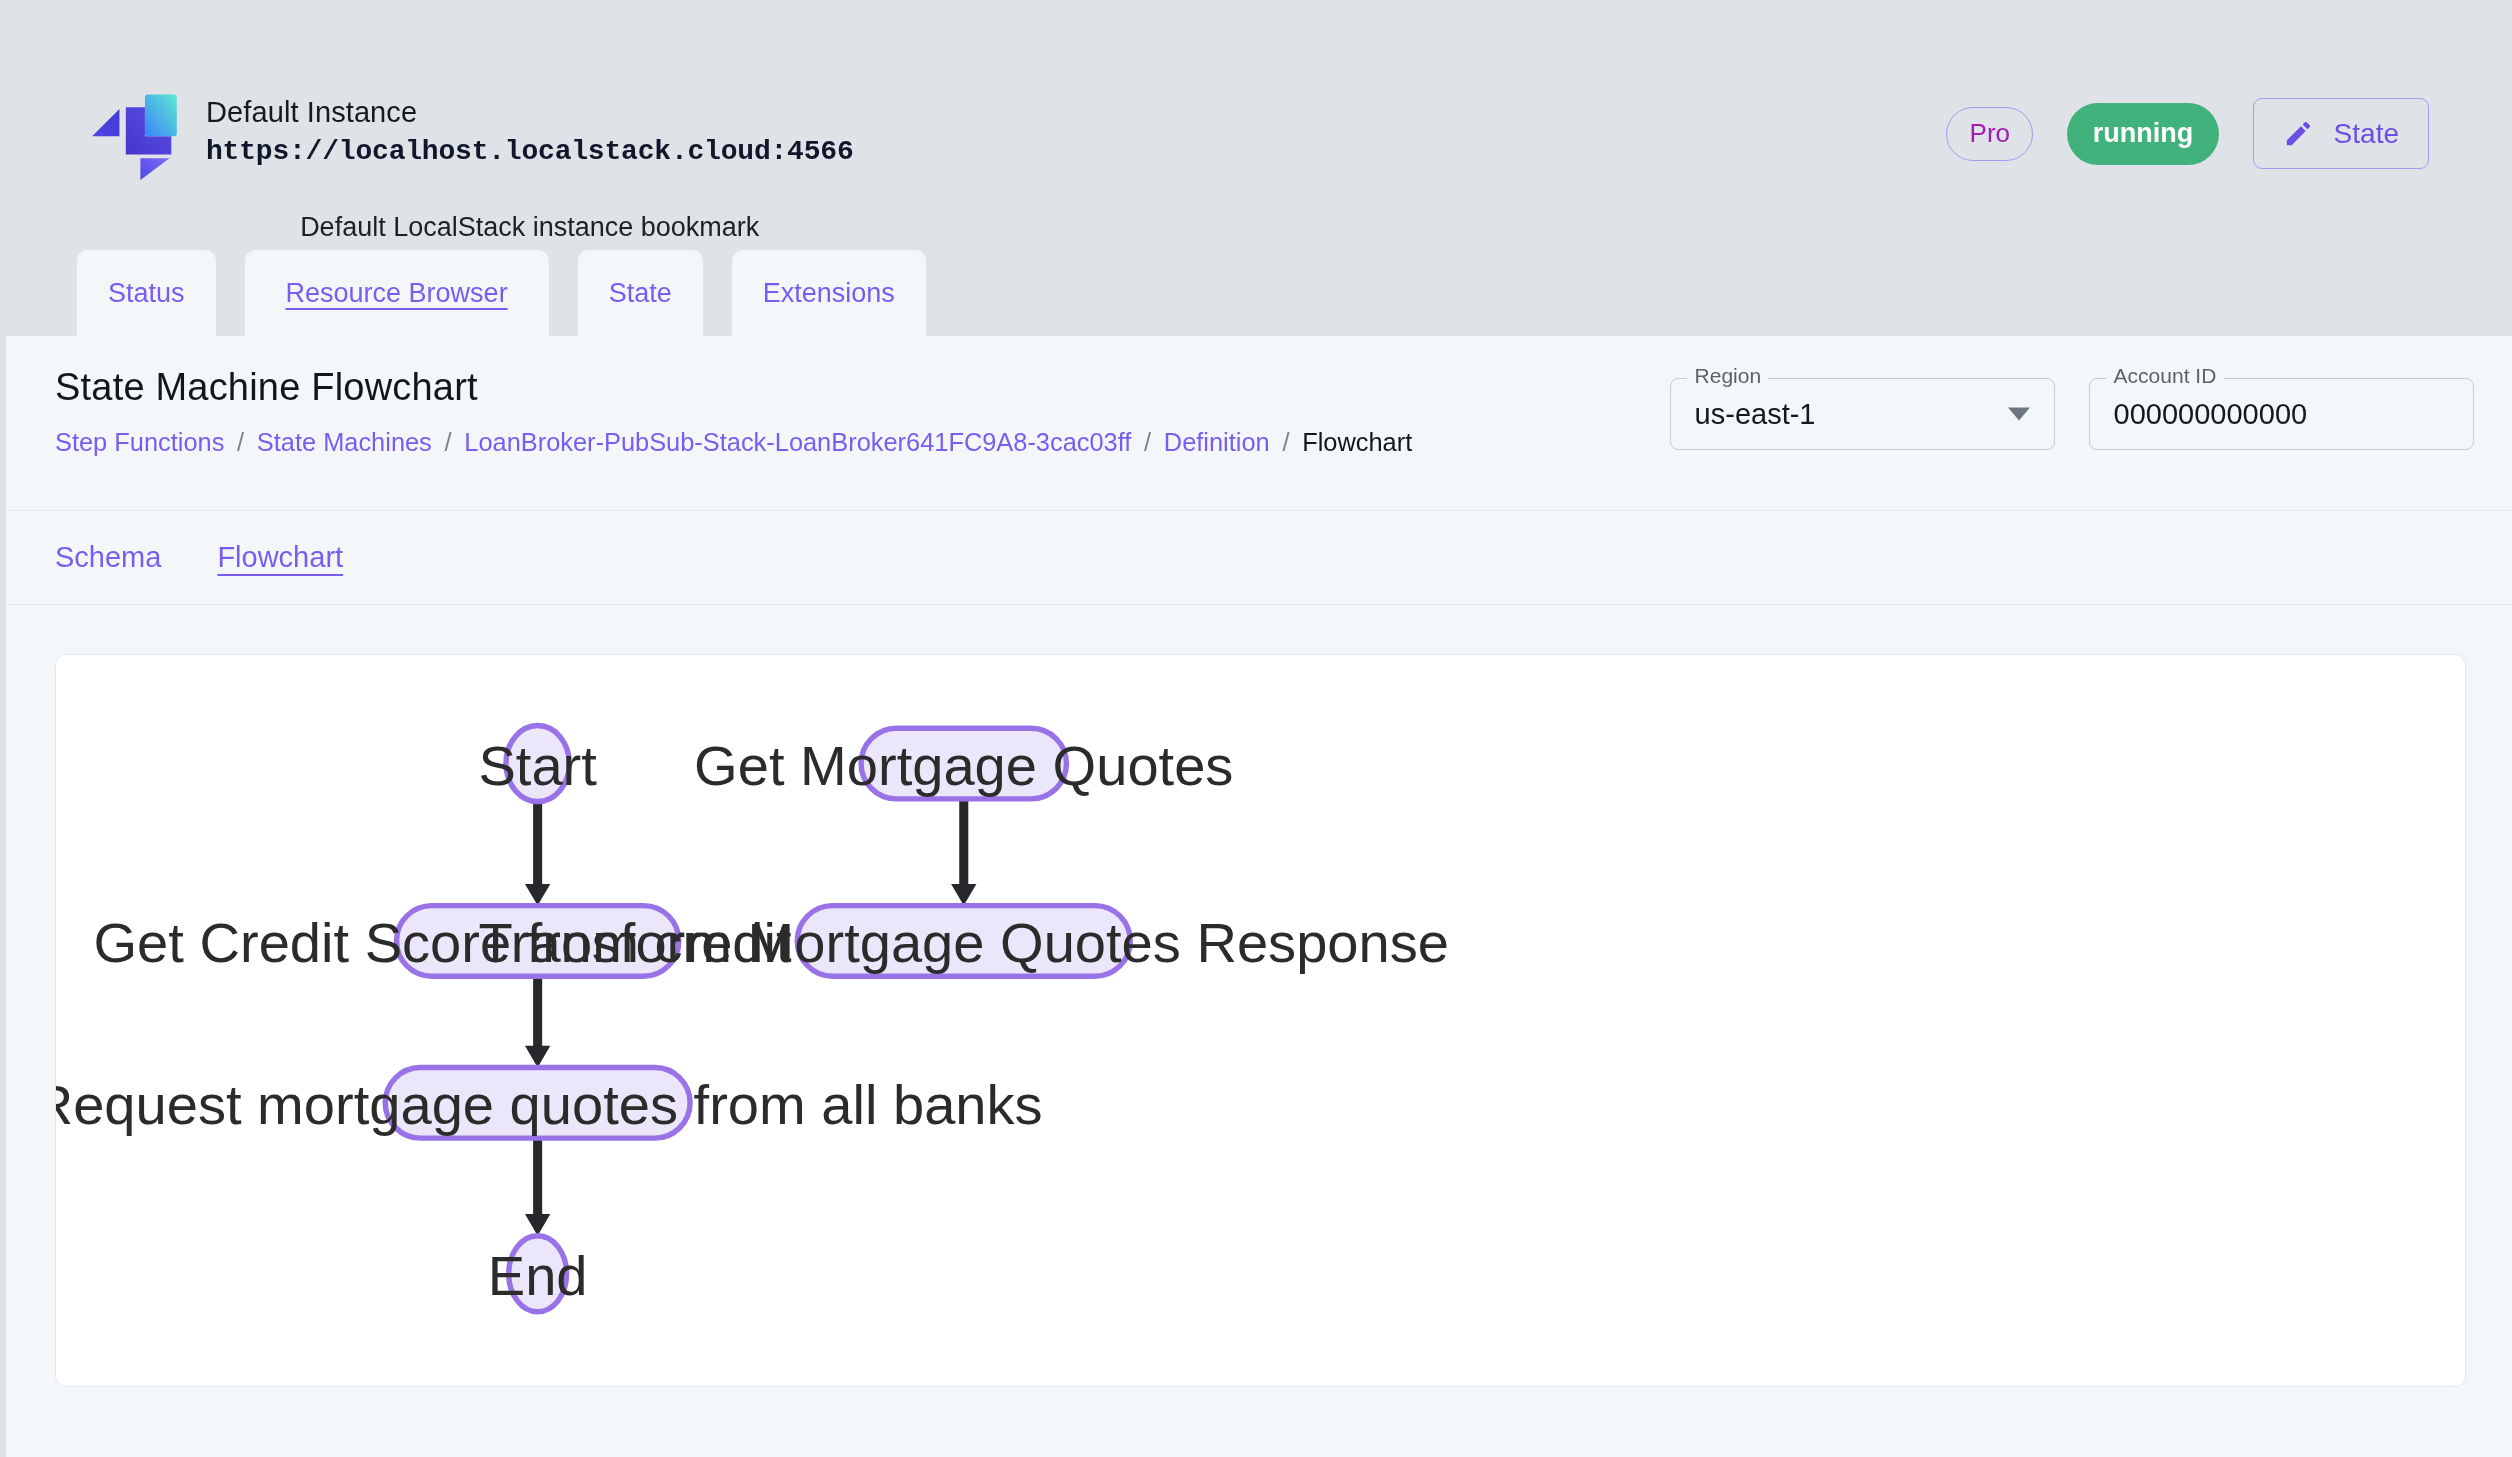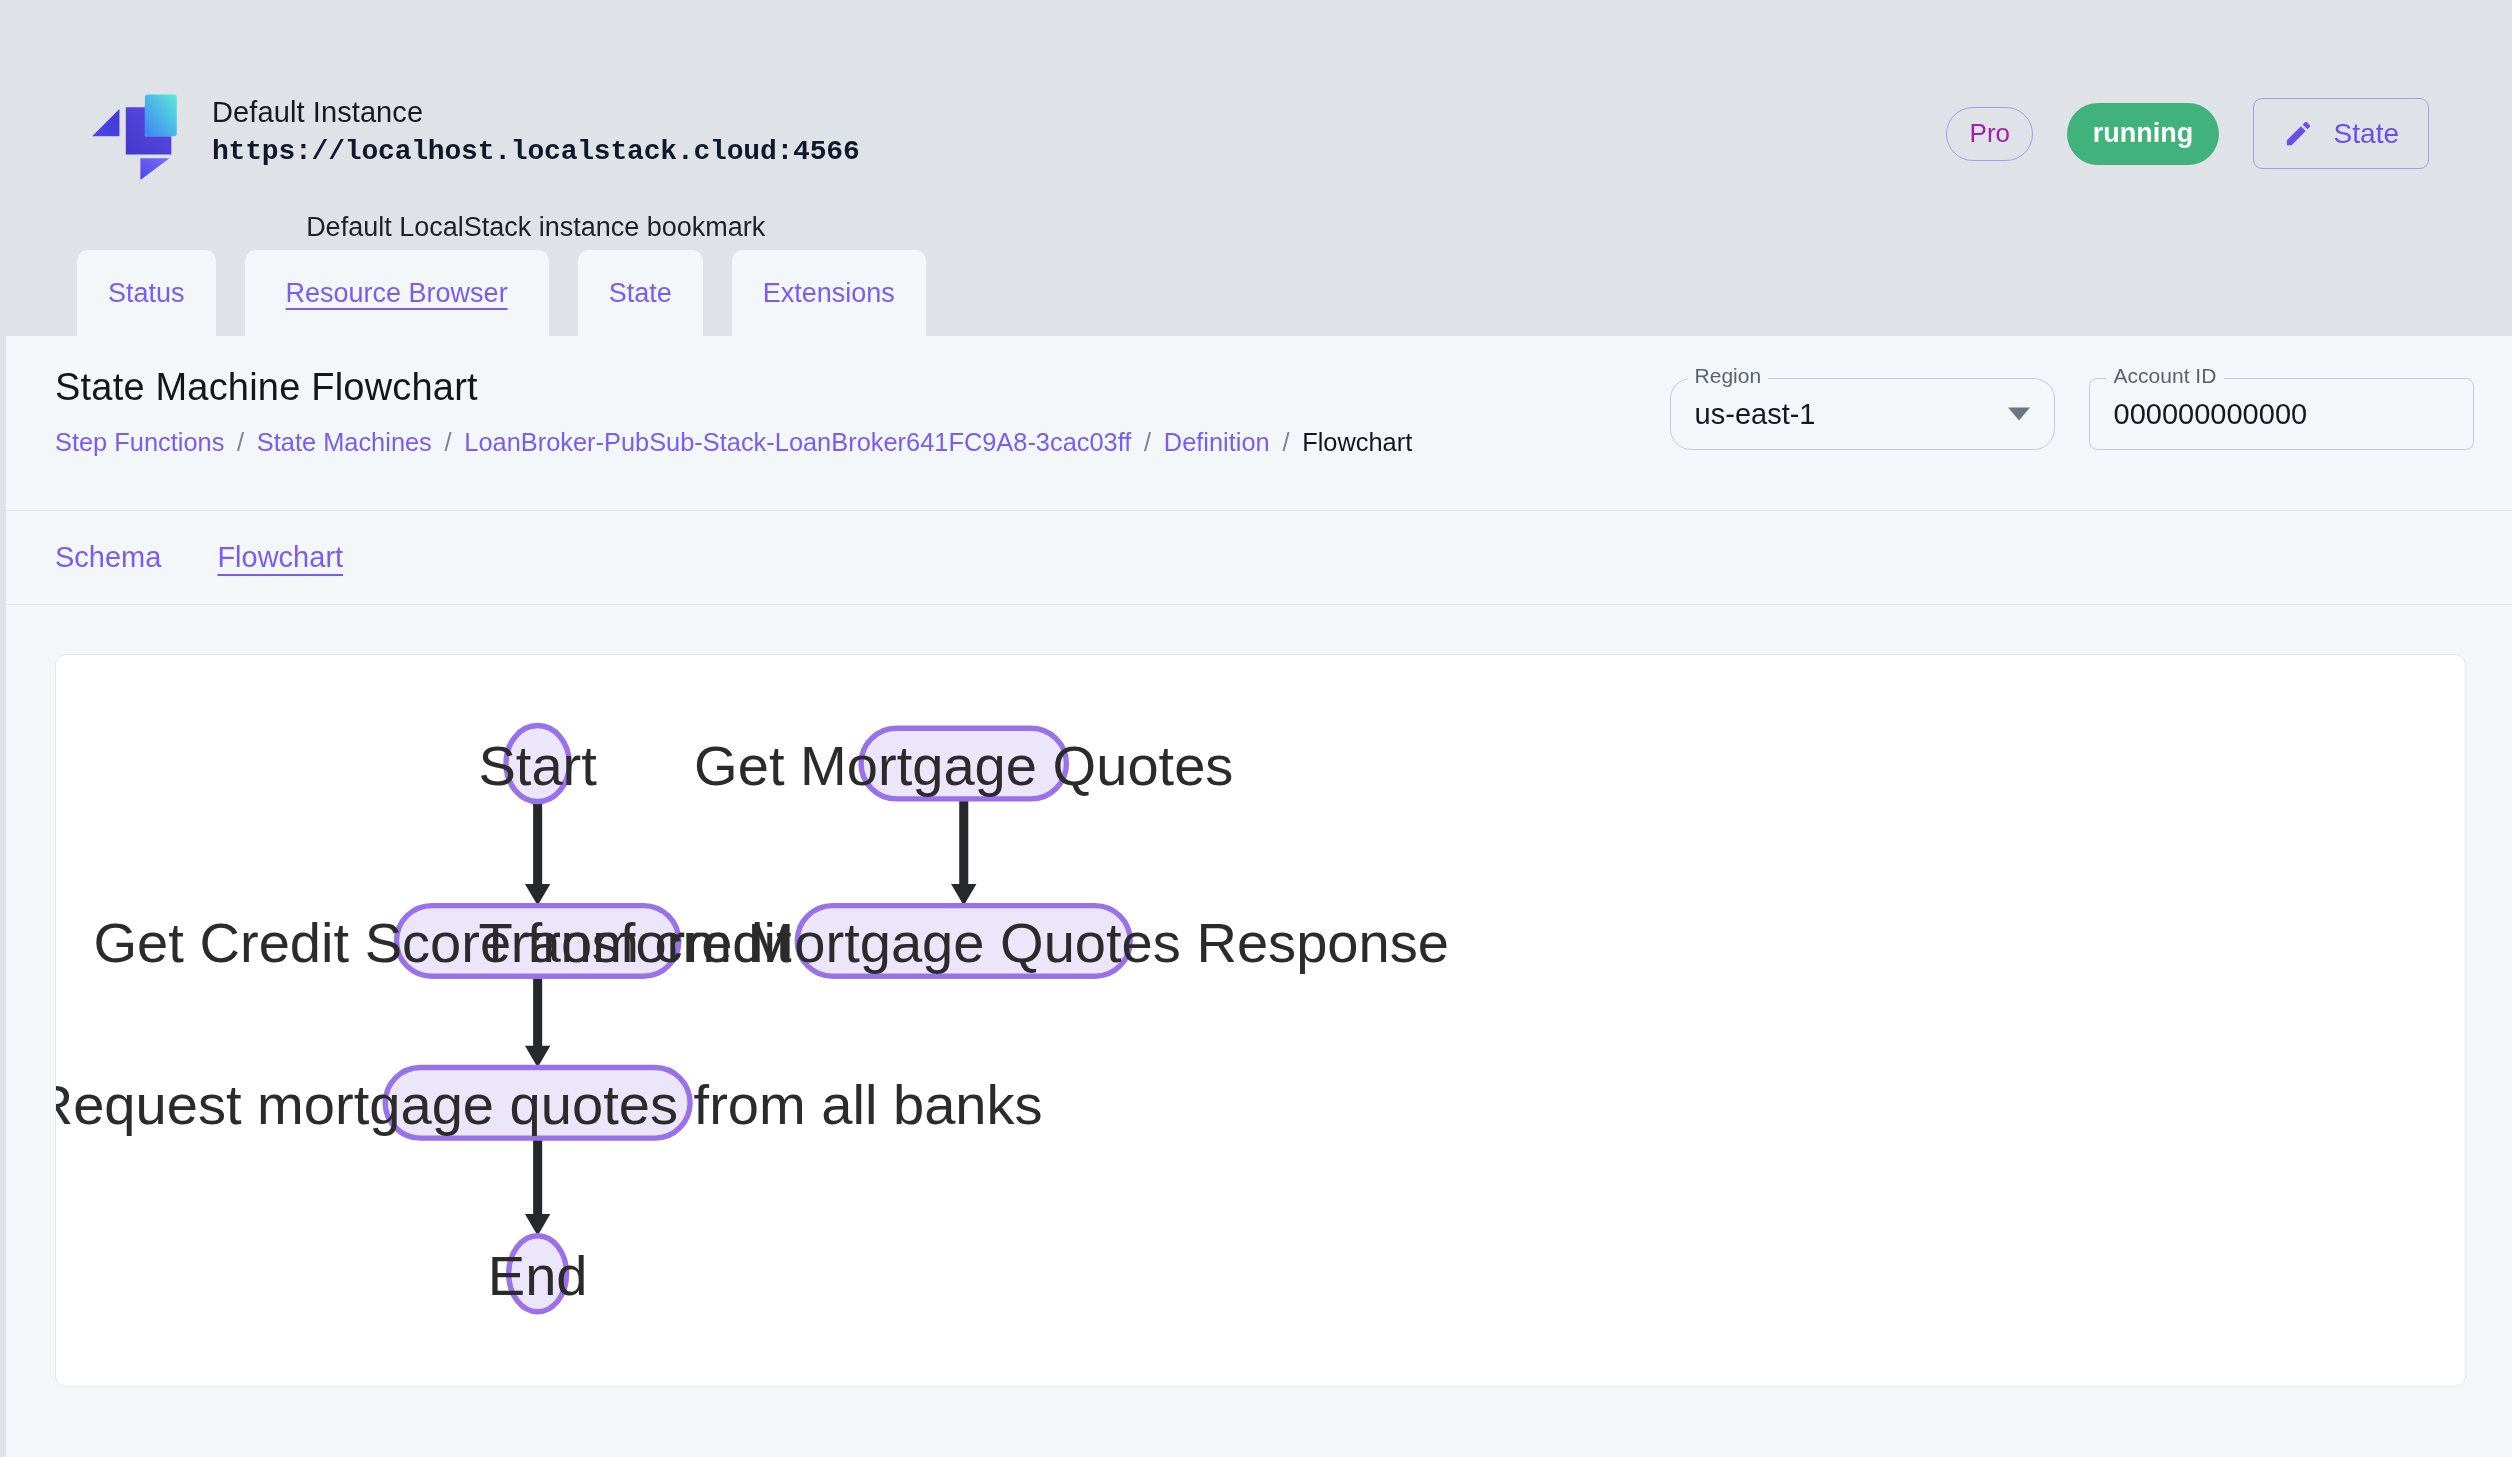--- a/index.html
+++ b/index.html
@@ -17,21 +17,21 @@
     height: 336px;
     background: #dfe2e7;
     padding: 0;
   }
   #instance-block {
     position: absolute;
     left: 83px;
     top: 78px;
     display: flex;
     align-items: flex-start;
-    gap: 27px;
+    gap: 21px;
   }
   #ls-logo { width: 102px; height: 102px; flex: none; }
   #instance-text { padding-top: 14.5px; }
   #instance-title {
     font-size: 29px;
     color: #17191c;
     line-height: 1.35;
     letter-spacing: 0.1px;
   }
   #instance-endpoint {
@@ -182,21 +182,21 @@
     position: absolute;
     top: -13.6px;
     left: 16.3px;
     background: #f4f7fa;
     padding: 0 7.3px;
     font-size: 21px;
     color: #5a636d;
     line-height: 1;
   }
   .field .value { font-size: 29px; color: #15181c; }
-  #field-region { width: 385px; cursor: pointer; border-radius: 21px; }
+  #field-region { width: 385px; cursor: pointer; }
   #field-account { width: 385px; }
   #region-caret {
     position: absolute;
     right: 23.6px;
     top: 50%;
     transform: translateY(-50%);
     width: 0; height: 0;
     border-left: 11.8px solid transparent;
     border-right: 11.8px solid transparent;
     border-top: 13.6px solid #6e7780;

